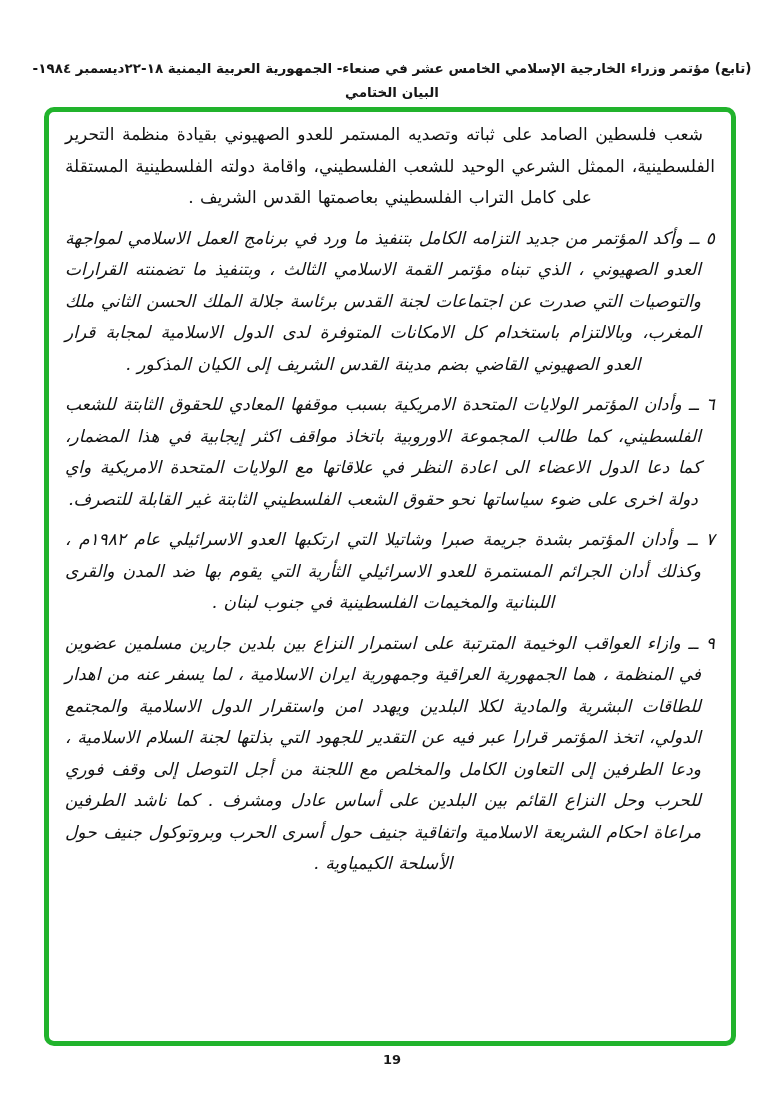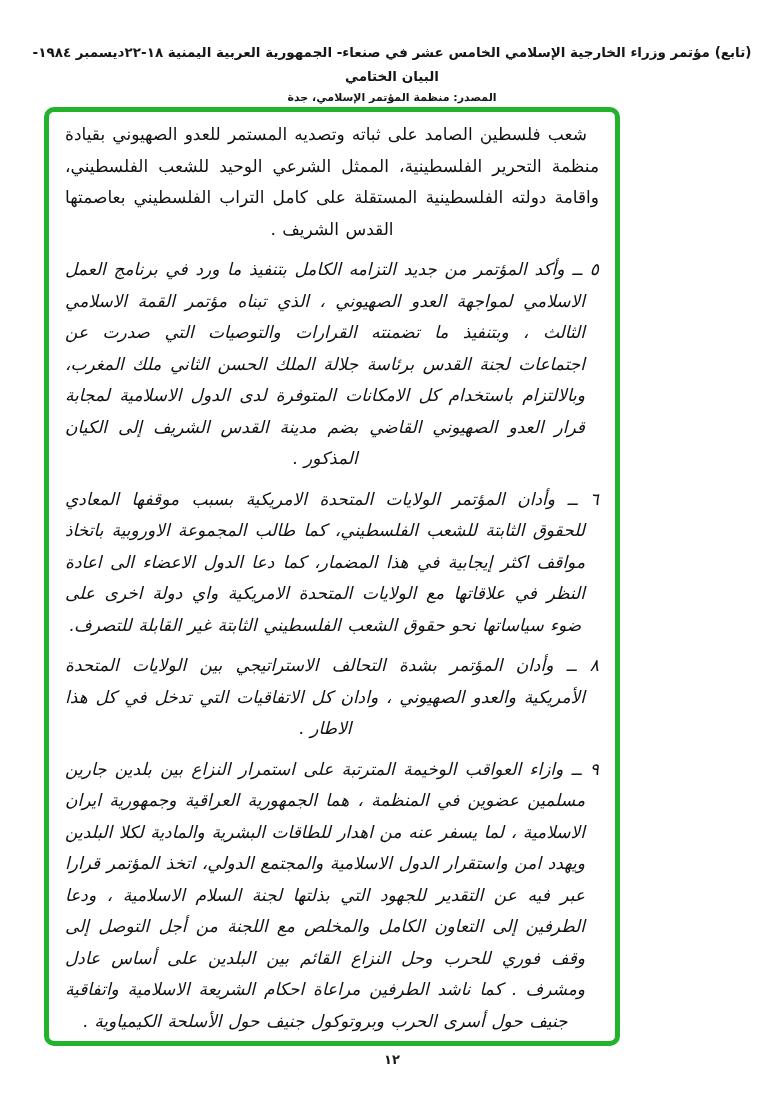--- a/index.html
+++ b/index.html
@@ -25,32 +25,33 @@
     text-align: center;
     direction: rtl;
     font-family: "DejaVu Sans", "Liberation Sans", sans-serif;
     font-weight: bold;
     color: #161616;
   }
   .doc-header .hline1 {
     font-size: 13.5px;
     line-height: 24px;
     letter-spacing: 0px;
+    margin-top: 16px;
   }
   .doc-header .hline2 {
     font-size: 11px;
     line-height: 20px;
   }
 
   
   .highlight-box {
     position: absolute;
     left: 44px;
     top: 107px;
-    width: 576px;
+    width: 692px;
     height: 939px;
     box-sizing: border-box;
     border: 5px solid #21b32c;
     border-radius: 10px;
     background: #ffffff;
     overflow: hidden;
   }
   .box-content {
     direction: rtl;
     padding: 7px 16px 0 16px;
@@ -102,19 +103,19 @@
 <div class="doc-header">
   <div class="hline1">(تابع) مؤتمر وزراء الخارجية الإسلامي الخامس عشر في صنعاء- الجمهورية العربية اليمنية ١٨-٢٢ديسمبر ١٩٨٤-البيان الختامي</div>
   <div class="hline2">المصدر: منظمة المؤتمر الإسلامي، جدة</div>
 </div>
 
 <div class="highlight-box">
   <div class="box-content">
     <p class="para p-first">شعب فلسطين الصامد على ثباته وتصديه المستمر للعدو الصهيوني بقيادة منظمة التحرير الفلسطينية، الممثل الشرعي الوحيد للشعب الفلسطيني، واقامة دولته الفلسطينية المستقلة على كامل التراب الفلسطيني بعاصمتها القدس الشريف .</p>
     <p class="para p-num">٥ ــ وأكد المؤتمر من جديد التزامه الكامل بتنفيذ ما ورد في برنامج العمل الاسلامي لمواجهة العدو الصهيوني ، الذي تبناه مؤتمر القمة الاسلامي الثالث ، وبتنفيذ ما تضمنته القرارات والتوصيات التي صدرت عن اجتماعات لجنة القدس برئاسة جلالة الملك الحسن الثاني ملك المغرب، وبالالتزام باستخدام كل الامكانات المتوفرة لدى الدول الاسلامية لمجابة قرار العدو الصهيوني القاضي بضم مدينة القدس الشريف إلى الكيان المذكور .</p>
     <p class="para p-num">٦ ــ وأدان المؤتمر الولايات المتحدة الامريكية بسبب موقفها المعادي للحقوق الثابتة للشعب الفلسطيني، كما طالب المجموعة الاوروبية باتخاذ مواقف اكثر إيجابية في هذا المضمار، كما دعا الدول الاعضاء الى اعادة النظر في علاقاتها مع الولايات المتحدة الامريكية واي دولة اخرى على ضوء سياساتها نحو حقوق الشعب الفلسطيني الثابتة غير القابلة للتصرف.</p>
-    <p class="para p-num">٨ ــ وأدان المؤتمر بشدة التحالف الاستراتيجي بين الولايات المتحدة الأمريكية والعدو الصهيوني ، وادان كل الاتفاقيات التي تدخل في كل هذا الاطار .</p>
+    <p class="para p-num">٧ ــ وأدان المؤتمر بشدة جريمة صبرا وشاتيلا التي ارتكبها العدو الاسرائيلي عام ١٩٨٢م ، وكذلك أدان الجرائم المستمرة للعدو الاسرائيلي الثأرية التي يقوم بها ضد المدن والقرى اللبنانية والمخيمات الفلسطينية في جنوب لبنان .</p>
     <p class="para p-num">٩ ــ وازاء العواقب الوخيمة المترتبة على استمرار النزاع بين بلدين جارين مسلمين عضوين في المنظمة ، هما الجمهورية العراقية وجمهورية ايران الاسلامية ، لما يسفر عنه من اهدار للطاقات البشرية والمادية لكلا البلدين ويهدد امن واستقرار الدول الاسلامية والمجتمع الدولي، اتخذ المؤتمر قرارا عبر فيه عن التقدير للجهود التي بذلتها لجنة السلام الاسلامية ، ودعا الطرفين إلى التعاون الكامل والمخلص مع اللجنة من أجل التوصل إلى وقف فوري للحرب وحل النزاع القائم بين البلدين على أساس عادل ومشرف . كما ناشد الطرفين مراعاة احكام الشريعة الاسلامية واتفاقية جنيف حول أسرى الحرب وبروتوكول جنيف حول الأسلحة الكيمياوية .</p>
 
   </div>
 </div>
 
-<div class="page-number">١٢</div>
+<div class="page-number">19</div>
 
 </body></html>

